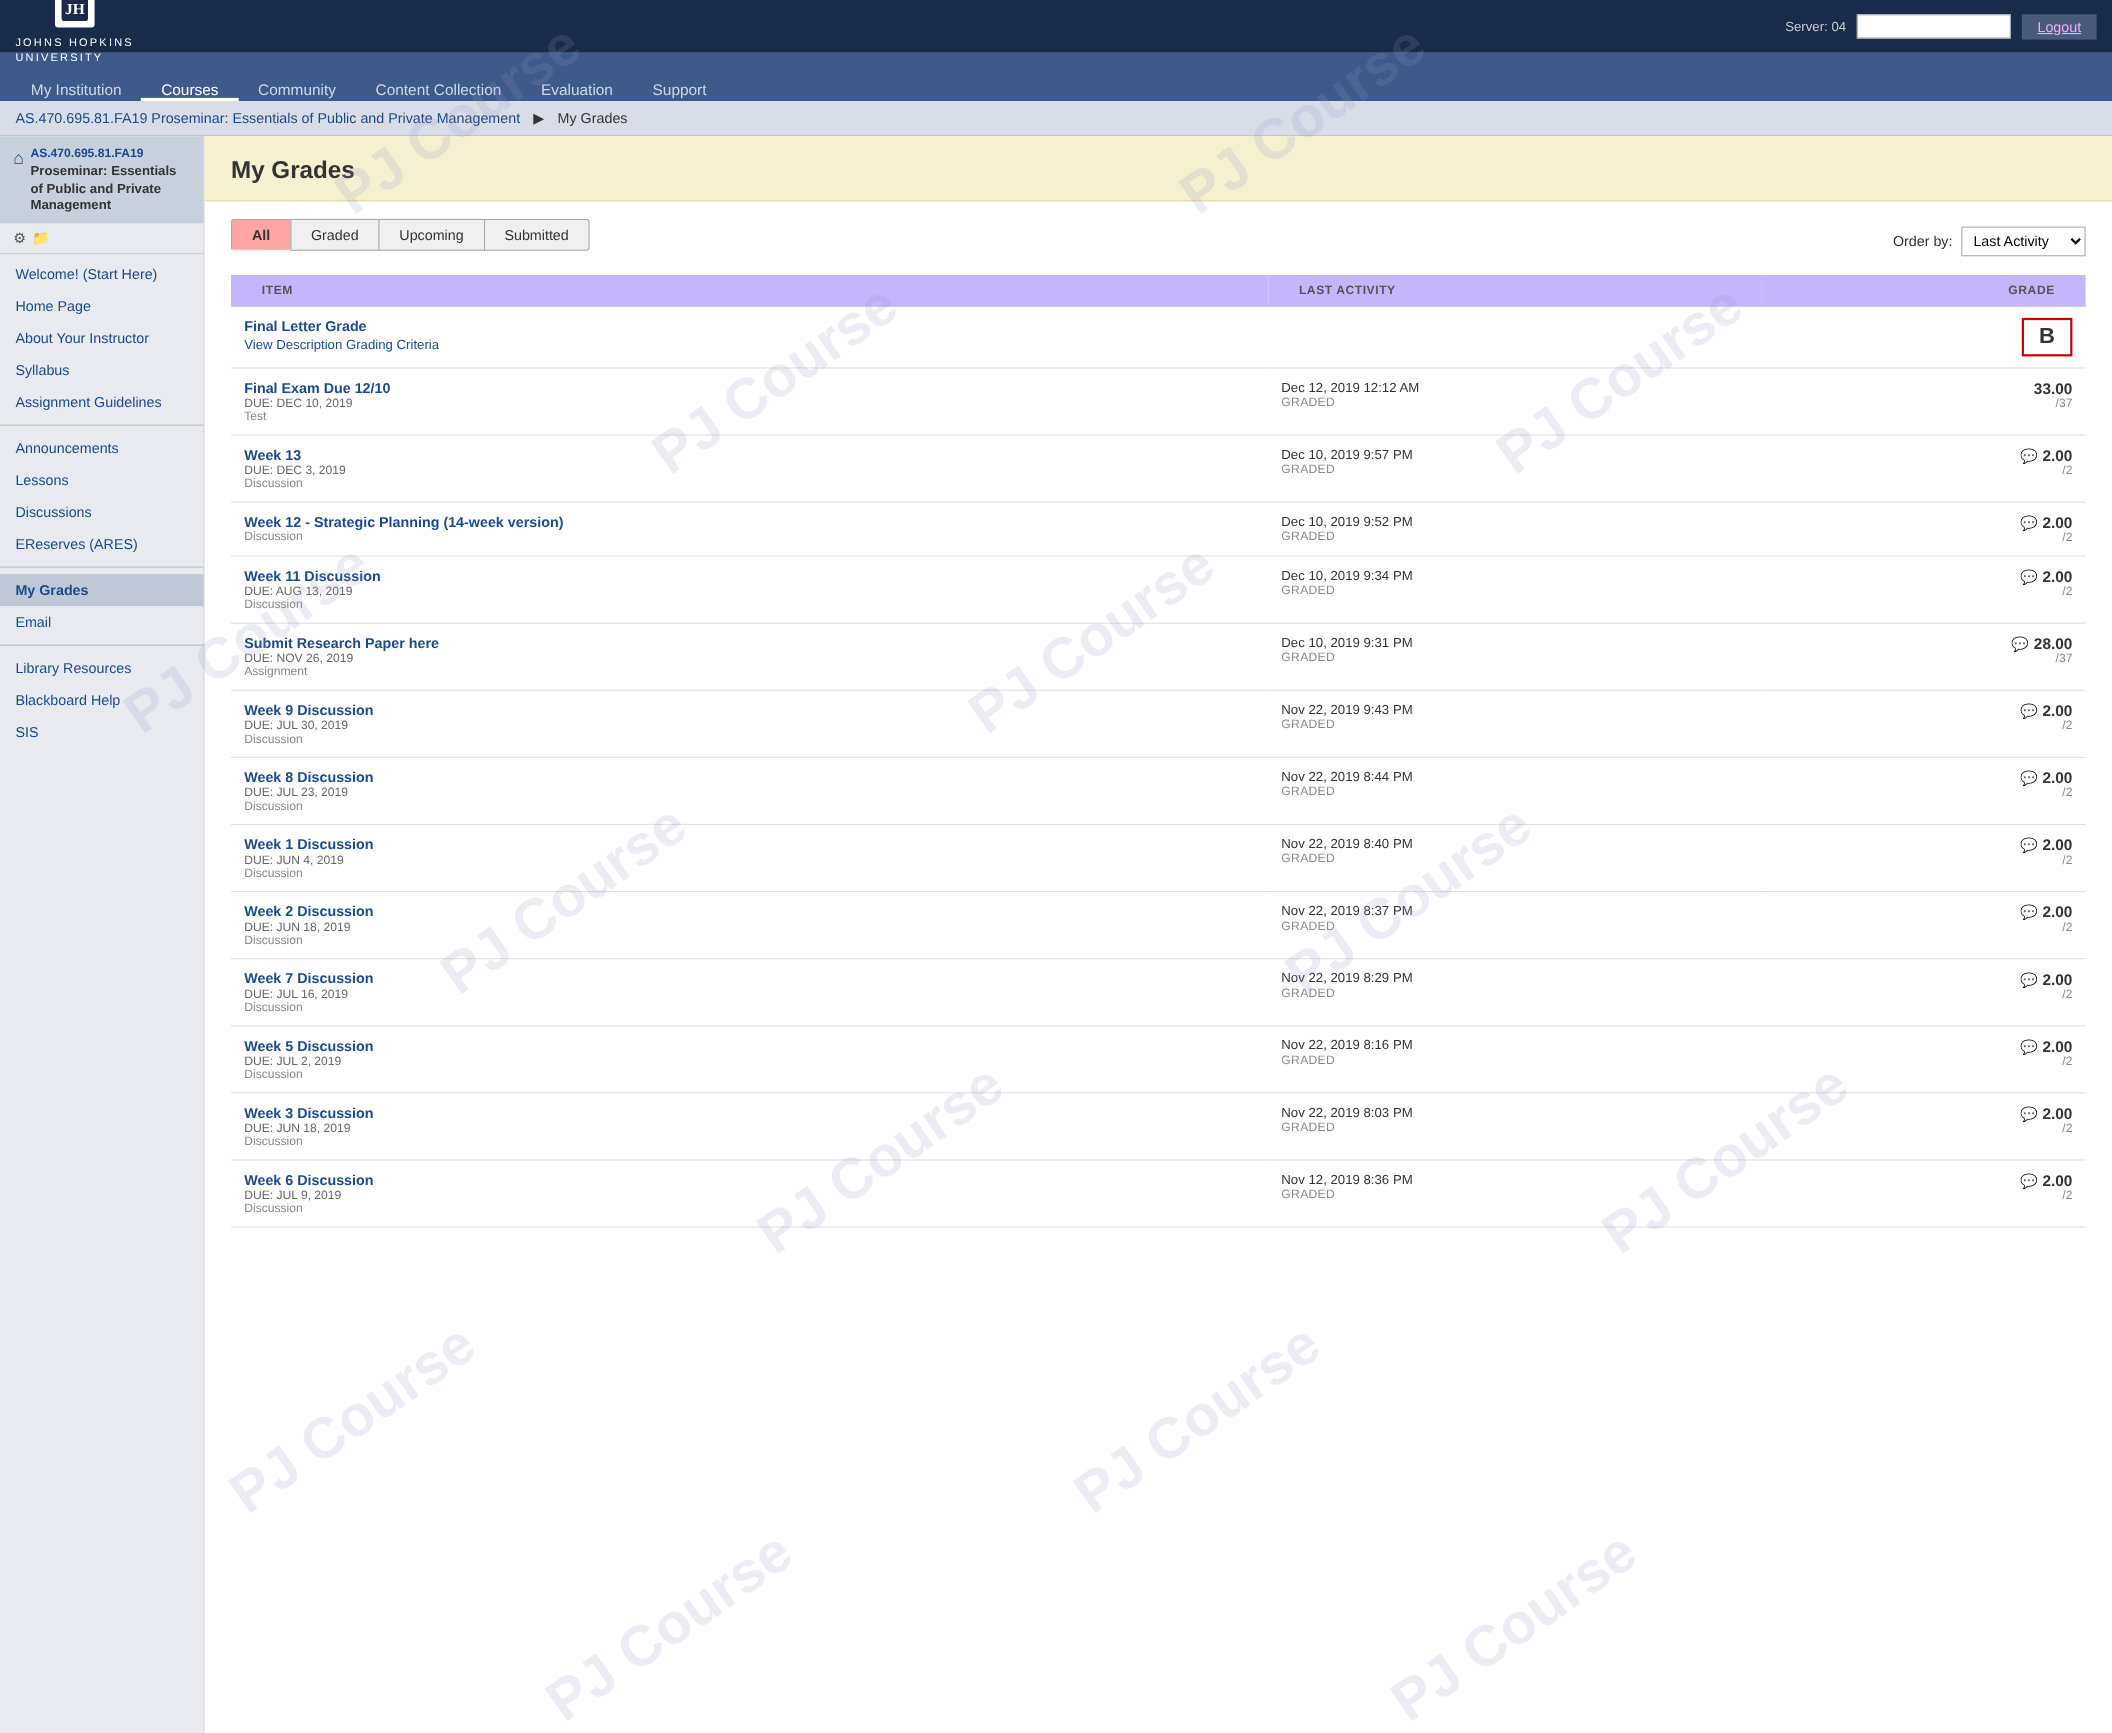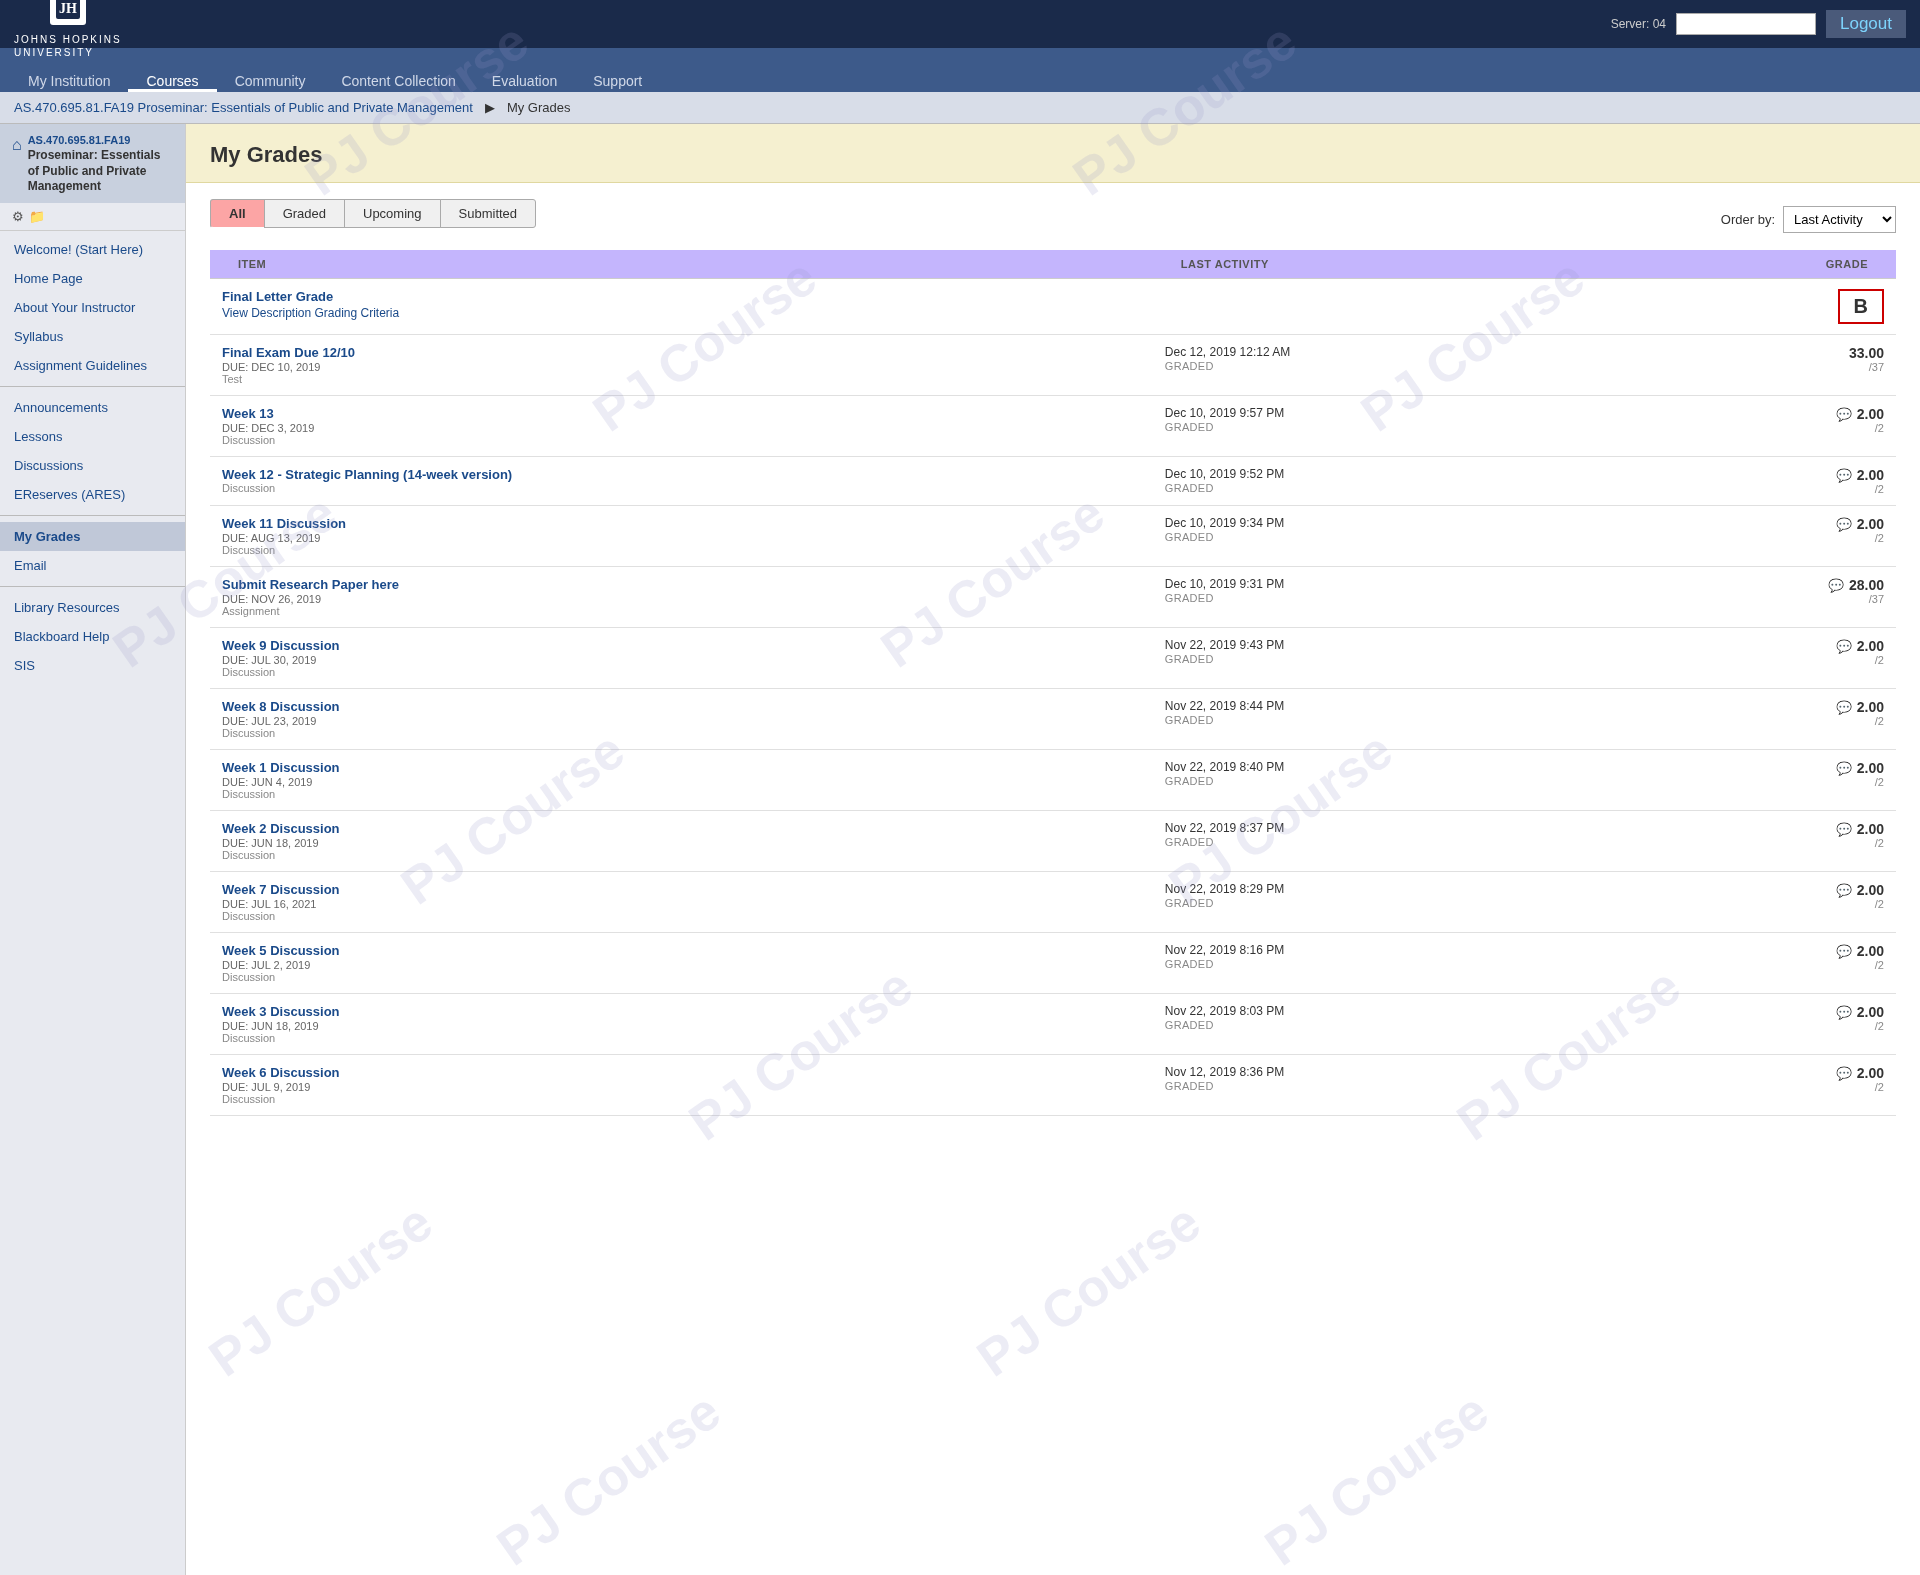--- a/index.html
+++ b/index.html
@@ -29,25 +29,26 @@
     .server-info { color: #ccc; font-size: 12px; }
     .search-box {
       background: #fff;
       border: 1px solid #aaa;
       padding: 3px 8px;
       width: 140px;
       font-size: 12px;
     }
     .logout-btn {
       background: #4a5a7a;
-      color: #7dd3fc;
+      color: #f0abfc;
       border: none;
       padding: 4px 14px;
       cursor: pointer;
-      font-size: 17px;
+      font-size: 13px;
+      text-decoration: underline;
     }
 
     
     .nav-bar {
       background: #3d5a8a;
       display: flex;
       align-items: flex-end;
       height: 44px;
       padding: 0 10px;
     }
@@ -434,21 +435,21 @@
             </tr>
             <tr>
               <td><a class="item-name-link">Week 2 Discussion</a><div class="item-due">DUE: JUN 18, 2019</div><div class="item-type">Discussion</div></td>
               <td>
                 <div class="last-activity-text">Nov 22, 2019 8:37 PM</div>
                 <div class="last-activity-status">GRADED</div>
               </td>
               <td class="grade-col"><span><span class="grade-chat-icon">💬</span><span class="grade-value">2.00</span></span><div class="grade-max">/2</div></td>
             </tr>
             <tr>
-              <td><a class="item-name-link">Week 7 Discussion</a><div class="item-due">DUE: JUL 16, 2021</div><div class="item-type">Discussion</div></td>
+              <td><a class="item-name-link">Week 7 Discussion</a><div class="item-due">DUE: JUL 16, 2019</div><div class="item-type">Discussion</div></td>
               <td>
                 <div class="last-activity-text">Nov 22, 2019 8:29 PM</div>
                 <div class="last-activity-status">GRADED</div>
               </td>
               <td class="grade-col"><span><span class="grade-chat-icon">💬</span><span class="grade-value">2.00</span></span><div class="grade-max">/2</div></td>
             </tr>
             <tr>
               <td><a class="item-name-link">Week 5 Discussion</a><div class="item-due">DUE: JUL 2, 2019</div><div class="item-type">Discussion</div></td>
               <td>
                 <div class="last-activity-text">Nov 22, 2019 8:16 PM</div>

